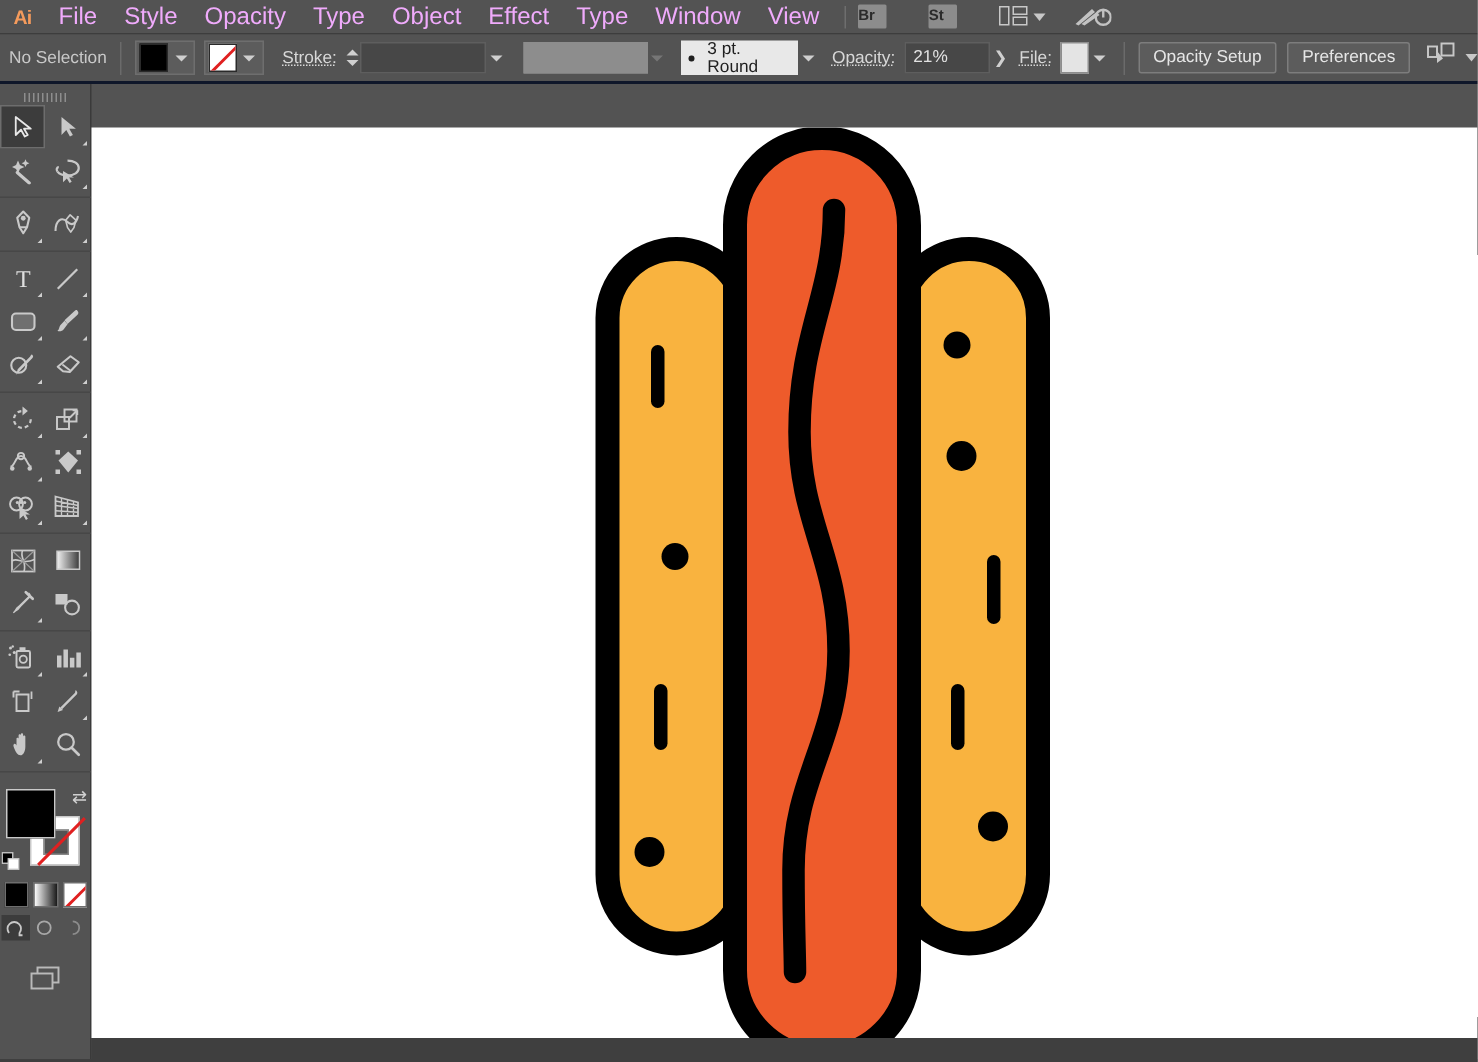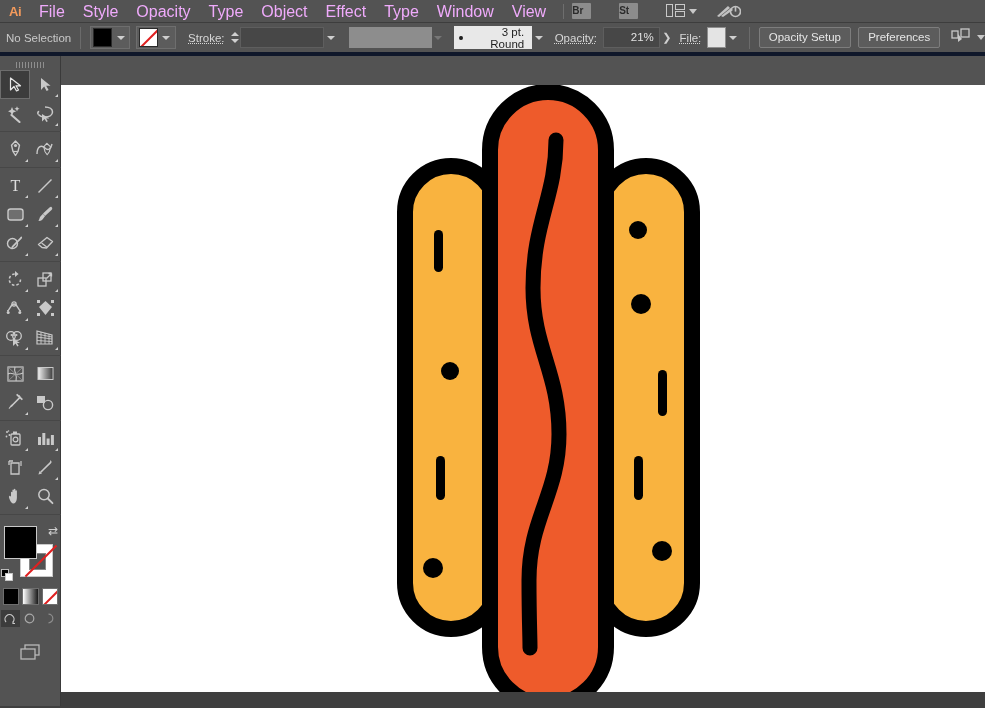--- a/index.html
+++ b/index.html
@@ -47,23 +47,22 @@
   .chev {
     width: 0; height: 0; border-left: 4px solid transparent;
     border-right: 4px solid transparent; border-top: 5px solid #c8c8c8;
   }
   .searchpow { margin-left: 18px; display:flex; align-items:center; gap:1px;}
 
   
   .controlbar {
     position: absolute; top: 23px; left: 0; width: 985px; height: 33px;
     background: #535353; display: flex; align-items: center;
-    border-bottom: 4px solid #0f172a;
+    border-bottom: 2px solid #0f172a;
     padding-left: 6px;
-    text-align: right;
   }
   .cb-label { color: #c9c9c9; font-size: 11.5px; white-space: nowrap; }
   .cb-sep { width: 1px; height: 22px; background: #6b6b6b; margin: 0 9px; }
   .swatch-group {
     display: flex; align-items: center;
     background: #5c5c5c; border: 1px solid #6e6e6e; height: 23px;
     padding: 0 1px;
   }
   .swatch {
     width: 19px; height: 19px; border: 1px solid #2a2a2a;

